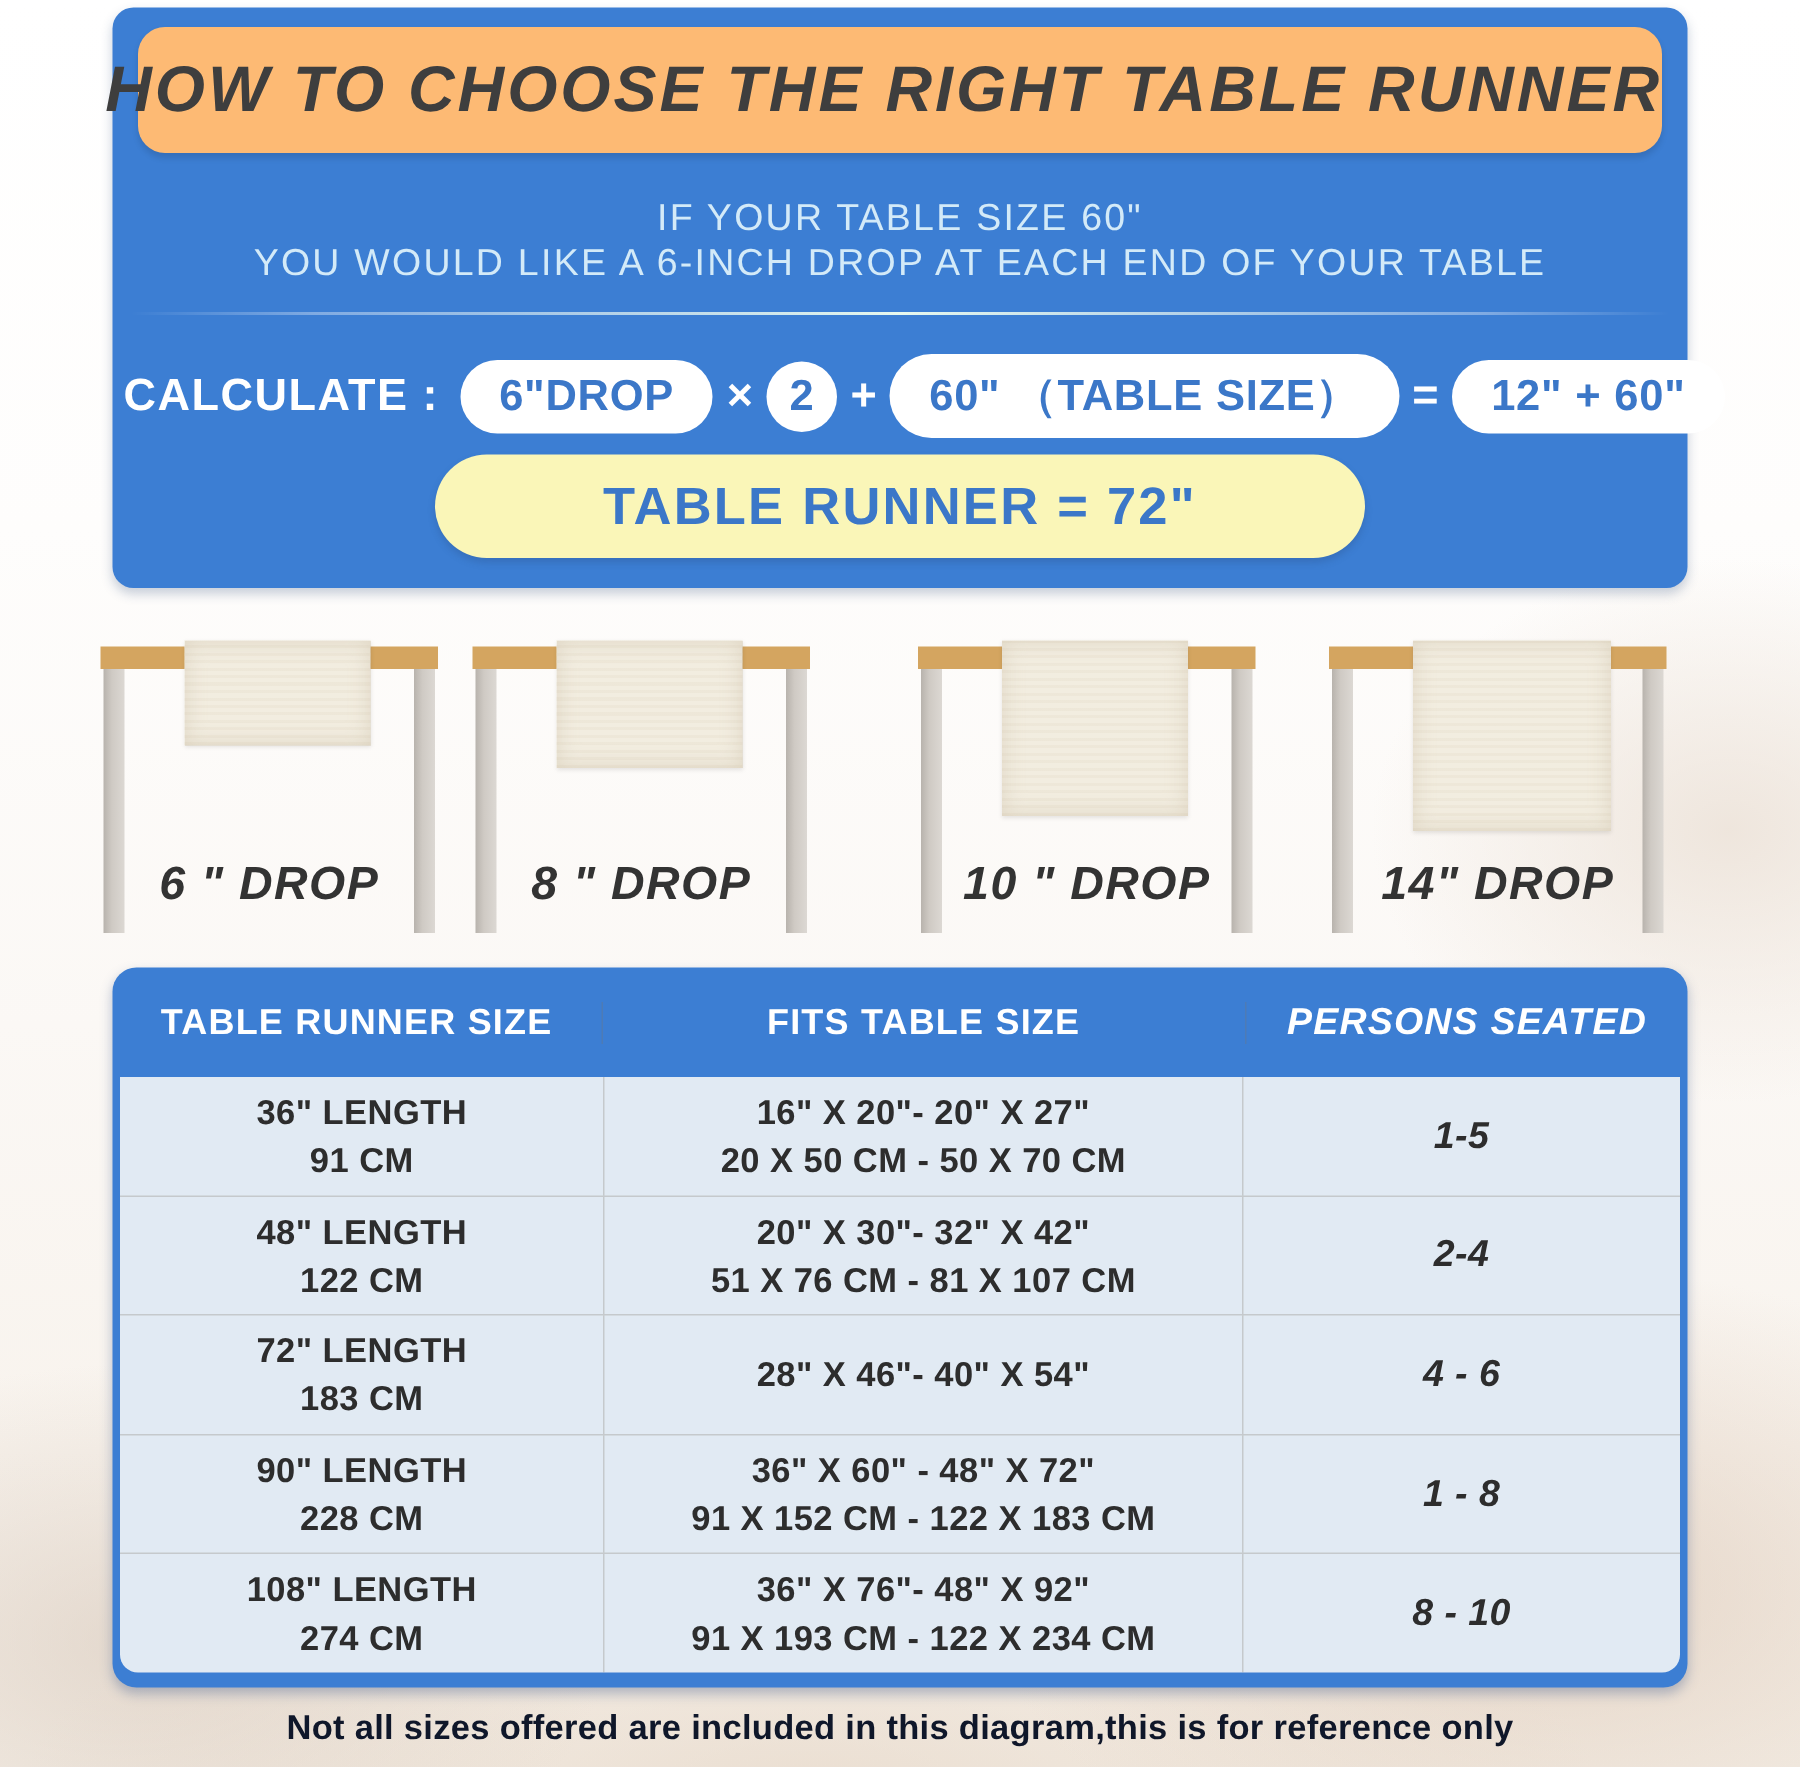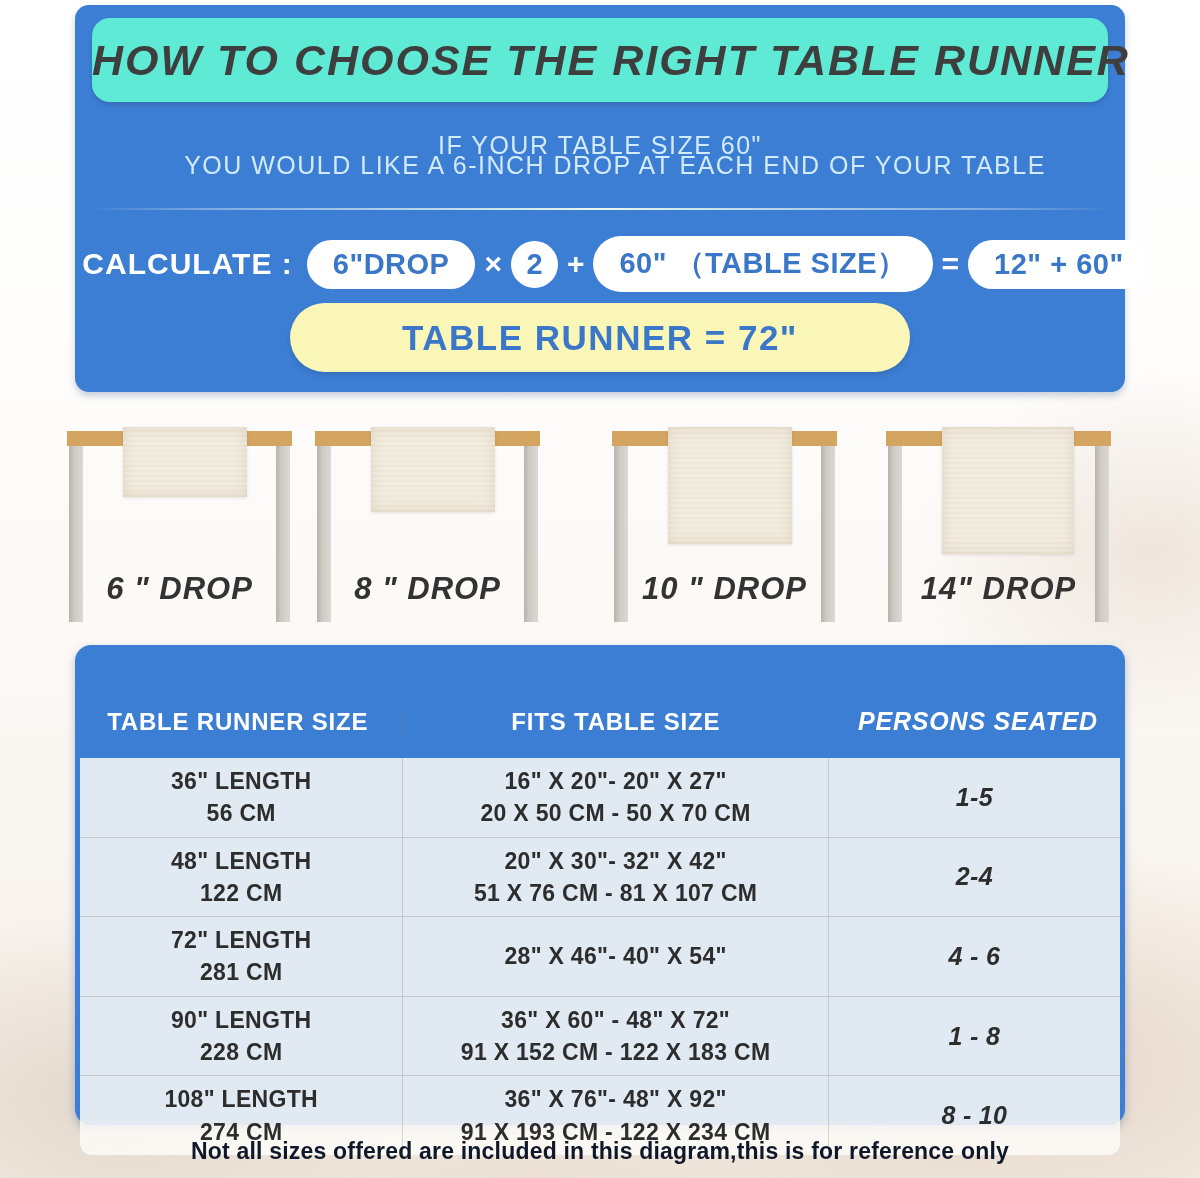--- a/index.html
+++ b/index.html
@@ -23,31 +23,31 @@
   }
   
   .top-panel {
     position:absolute; left:75px; top:5px; width:1050px; height:387px;
     background:var(--panel-blue,#3c7ed3);
     border-radius:14px;
     box-shadow:0 4px 7px rgba(40,70,120,0.25);
   }
   .title-box {
     position:absolute; left:17px; right:17px; top:13px; height:84px;
-    background:#5eead4; border-radius:18px;
-    display:flex; align-items:center; justify-content:flex-start;
+    background:#fdba74; border-radius:18px;
+    display:flex; align-items:center; justify-content:flex-end;
     box-shadow:0 3px 4px rgba(0,0,0,0.12);
   }
   .page-title {
     font-size:43px; font-weight:bold; font-style:italic;
     letter-spacing:2px; color:var(--title-dark,#3e3e3e); white-space:nowrap;
   }
   .subtitle { position:absolute; width:100%; text-align:center; color:#d3eaf8; letter-spacing:1.5px; }
   .subtitle.line1 { top:126px; font-size:25px; }
-  .subtitle.line2 { top:146px; font-size:25px;margin-left:15px; }
+  .subtitle.line2 { top:156px; font-size:25px; }
   .divider-line {
     position:absolute; top:203px; left:12px; right:12px; height:2px;
     background:linear-gradient(90deg, rgba(255,255,255,0) 0%, rgba(255,255,255,0.35) 12%,
       rgba(240,255,240,0.95) 50%, rgba(255,255,255,0.35) 88%, rgba(255,255,255,0) 100%);
   }
   .calc-row {
     position:absolute; top:231px; left:0; right:0; height:56px;
     display:flex; align-items:center; justify-content:center; gap:9px;margin-left:32px;
   }
   .calc-label { color:#fff; font-weight:bold; font-size:30px; letter-spacing:1px; margin-right:5px; white-space:nowrap; }
@@ -95,21 +95,21 @@
     position:absolute; top:146px; width:100%; text-align:center;
     font-weight:bold; font-style:italic; font-size:31px; letter-spacing:1px; color:#333333;
     white-space:nowrap;
   }
   
   .size-table {
     position:absolute; left:75px; top:645px; width:1050px; height:480px;
     background:var(--panel-blue,#3c7ed3); border-radius:16px;
     box-shadow:0 4px 8px rgba(60,90,140,0.35);
   }
-  .st-header { height:73px; display:flex; align-items:center;margin-top:40px; }
+  .st-header { height:73px; display:flex; align-items:center; }
   .st-hcell {
     text-align:center; color:#ffffff; font-weight:bold; font-size:24px; letter-spacing:0.8px;
   }
   .st-body {
     margin:0 5px 5px 5px; height:397px;
     background:rgba(253,251,248,0.86);
     border-radius:0 0 12px 12px; overflow:hidden;
     display:flex; flex-direction:column;
   }
   .st-row { flex:1; display:flex; border-top:1px solid rgba(125,115,105,0.28); }
@@ -191,21 +191,21 @@
 <div class="size-table">
   <div class="st-header">
     <div class="st-hcell col1">TABLE RUNNER SIZE</div>
     <div class="st-hcell col2">FITS TABLE SIZE</div>
     <div class="st-hcell col3">PERSONS SEATED</div>
   </div>
   <div class="st-body">
     <div class="st-row">
       <div class="st-cell col1">
         <div>36" LENGTH</div>
-        <div>56 CM</div>
+        <div>91 CM</div>
       </div>
       <div class="st-cell col2">
         <div>16" X 20"- 20" X 27"</div>
         <div>20 X 50 CM - 50 X 70 CM</div>
       </div>
       <div class="st-cell col3">
         <div>1-5</div>
       </div>
     </div>
     <div class="st-row">
@@ -217,21 +217,21 @@
         <div>20" X 30"- 32" X 42"</div>
         <div>51 X 76 CM - 81 X 107 CM</div>
       </div>
       <div class="st-cell col3">
         <div>2-4</div>
       </div>
     </div>
     <div class="st-row">
       <div class="st-cell col1">
         <div>72" LENGTH</div>
-        <div>281 CM</div>
+        <div>183 CM</div>
       </div>
       <div class="st-cell col2">
         <div>28" X 46"- 40" X 54"</div>
       </div>
       <div class="st-cell col3">
         <div>4 - 6</div>
       </div>
     </div>
     <div class="st-row">
       <div class="st-cell col1">

